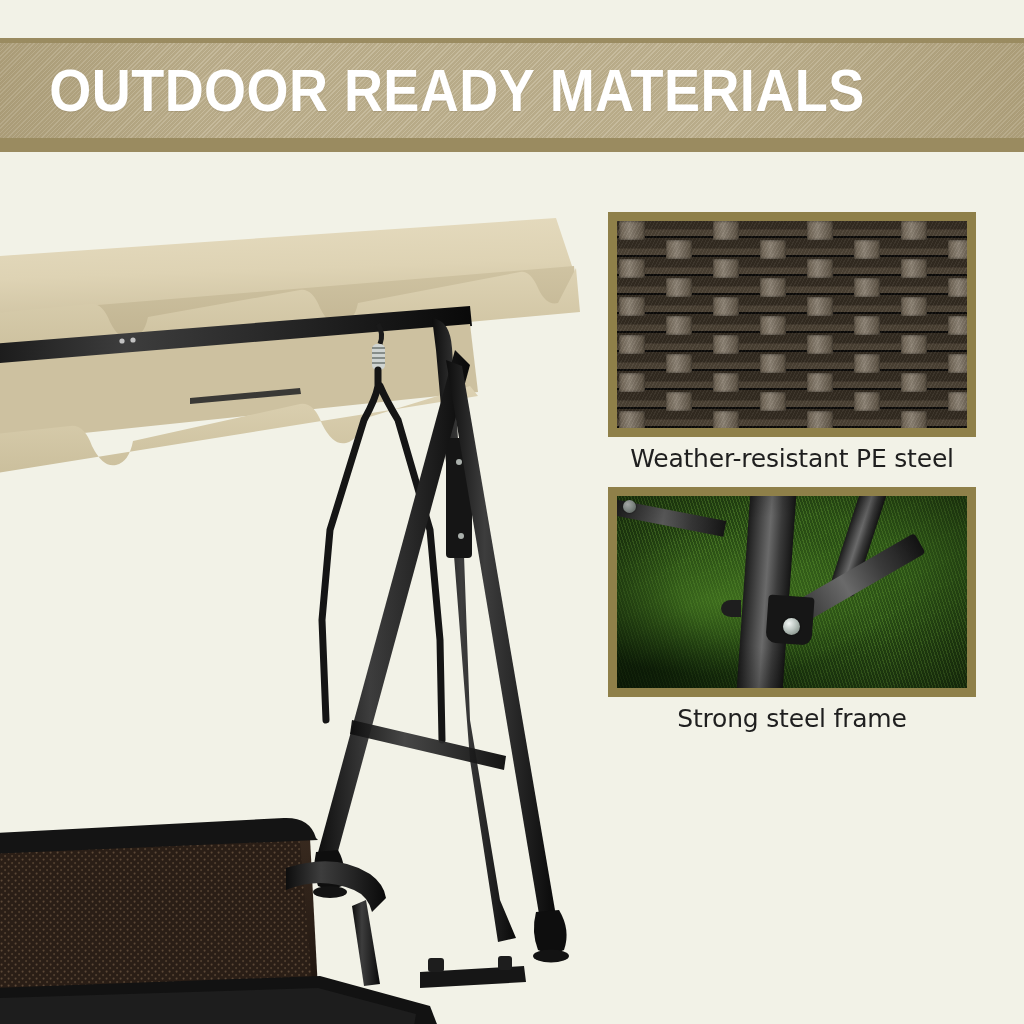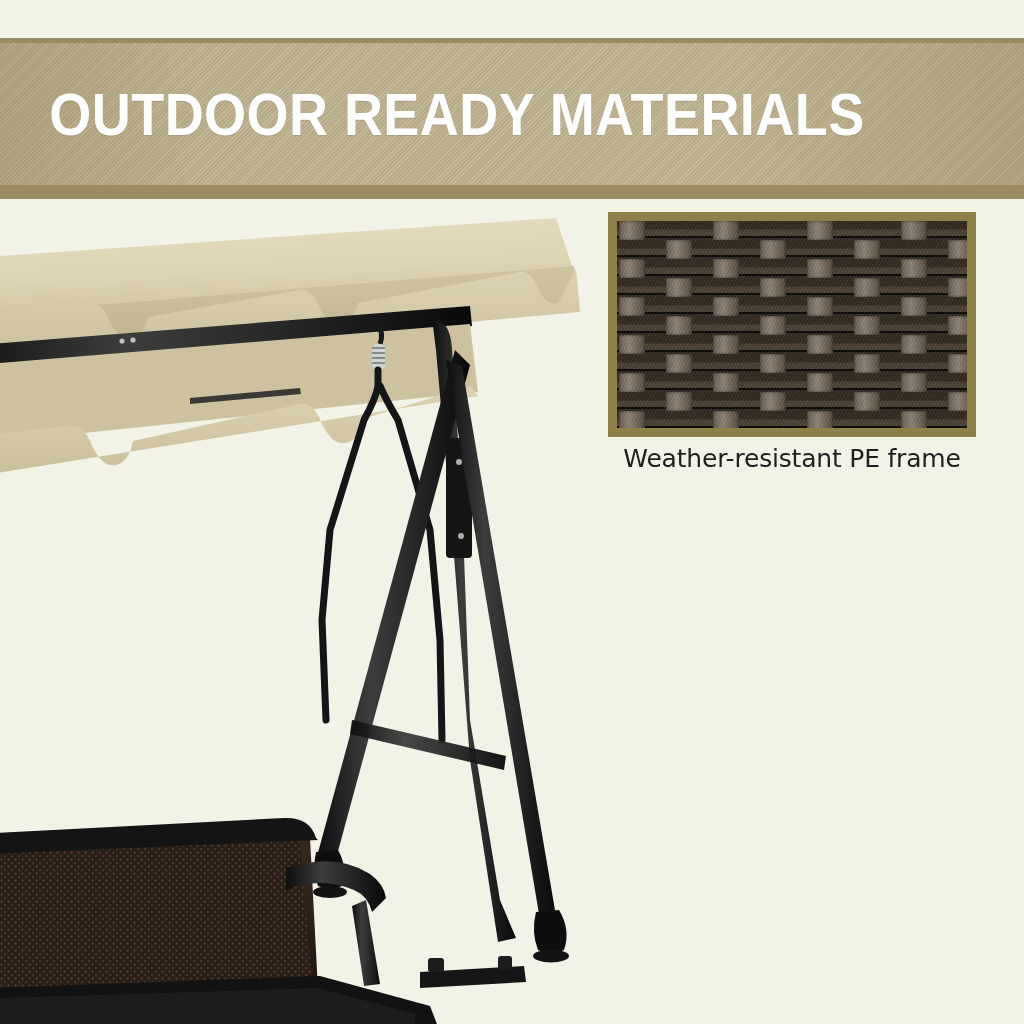--- a/index.html
+++ b/index.html
@@ -12,21 +12,21 @@
     overflow: hidden;
     position: relative;
   }
 
   
   .banner {
     position: absolute;
     left: 0;
     top: 38px;
     width: 1024px;
-    height: 161px;
+    height: 114px;
     background-color: #b9ab86;
     background-image: repeating-linear-gradient(
         135deg,
         rgba(255,255,255,0.13) 0px,
         rgba(255,255,255,0.13) 1px,
         rgba(120,105,70,0.10) 1px,
         rgba(120,105,70,0.10) 3px);
     border-top: 5px solid #9a8b60;
     border-bottom: 14px solid #9a8b60;
     display: flex;
@@ -318,18 +318,39 @@
         <div class="bind" style="left:143px; top:171px;"></div>
         <div class="bind" style="left:237px; top:171px;"></div>
         <div class="bind" style="left:331px; top:171px;"></div>
         <div class="bind" style="left:2px;   top:190px;"></div>
         <div class="bind" style="left:96px;  top:190px;"></div>
         <div class="bind" style="left:190px; top:190px;"></div>
         <div class="bind" style="left:284px; top:190px;"></div>
       </div>
       <div class="rattan-noise"></div>
     </div>
-    <div class="panel-caption">Weather-resistant PE frame</div>
+    <div class="panel-caption">Weather-resistant PE steel</div>
   </div>
 
+  <div class="panel">
+    <div class="panel-frame short">
+      <div class="panel-media grass-dark"></div>
+
+      <div class="tube" style="left:-10px; top:2px; width:120px; height:16px; transform:rotate(11deg); transform-origin:left center;"></div>
+      <div class="screw" style="left:6px; top:4px; width:13px; height:13px;"></div>
+
+      <div class="tube" style="left:126px; top:-12px; width:46px; height:230px; transform:rotate(4deg); border-radius:4px;"></div>
+
+      <div class="tube" style="left:228px; top:-10px; width:26px; height:110px; transform:rotate(18deg); border-radius:4px;"></div>
+
+      <div class="tube" style="left:160px; top:118px; width:165px; height:23px; transform:rotate(-30deg); transform-origin:left center; border-radius:4px;"></div>
+
+      <div style="position:absolute; left:150px; top:100px; width:46px; height:48px; background:#161616; border-radius:4px 4px 10px 10px; transform:rotate(4deg);"></div>
+      <div class="screw" style="left:166px; top:122px; width:17px; height:17px;"></div>
+
+      <div style="position:absolute; left:104px; top:104px; width:20px; height:17px; background:#1e1e1e; border-radius:50% 0 0 50%;"></div>
+      <div class="vignette"></div>
+    </div>
+    <div class="panel-caption">Strong steel frame</div>
+  </div>
 
 
 </div>
 
 </body></html>

